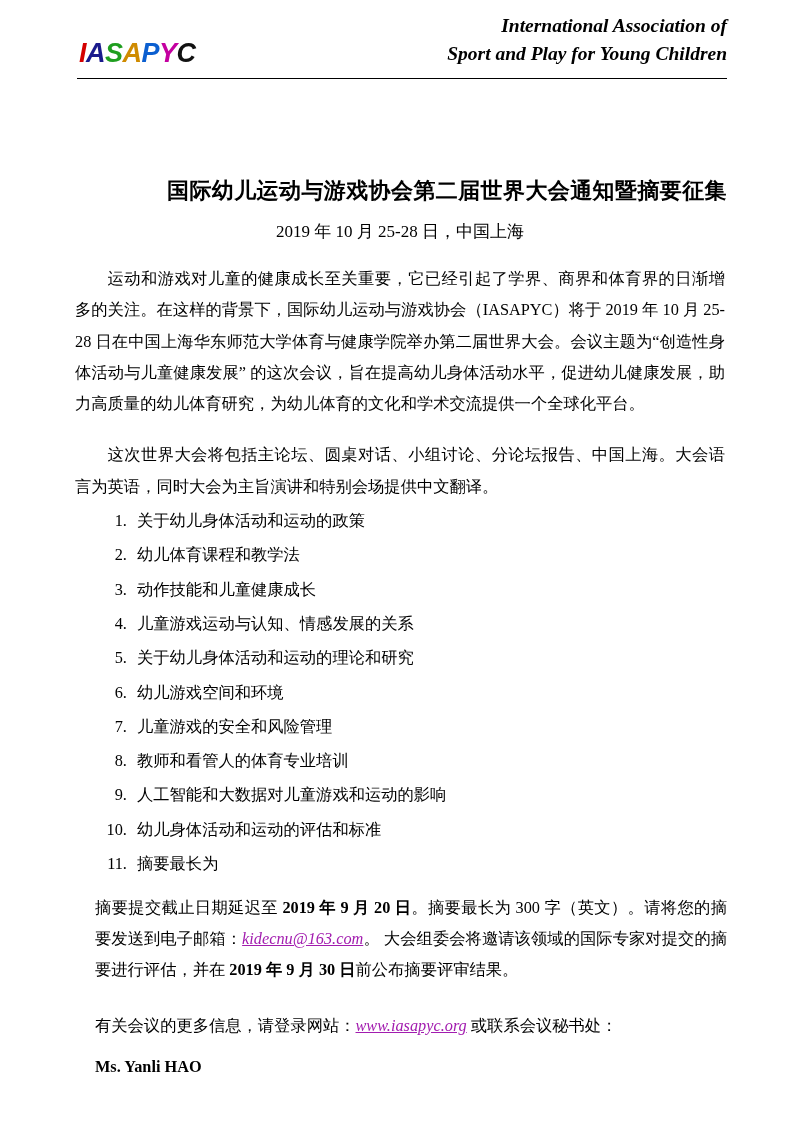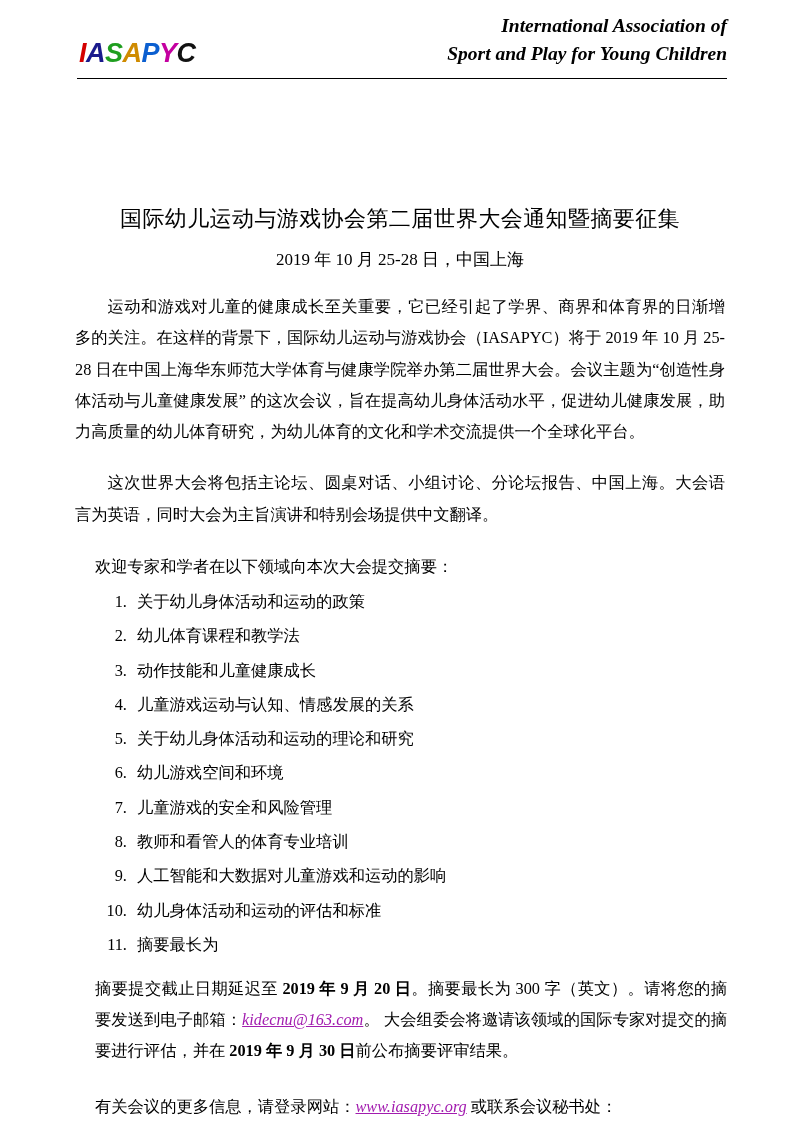--- a/index.html
+++ b/index.html
@@ -58,23 +58,23 @@
   .rule {
     position: absolute;
     left: 4px;
     right: 0;
     top: 78px;
     border-top: 1.5px solid #000;
   }
 
   
   .doc-title {
-    margin-top: 80px;
-    text-align: center;
-    font-weight: normal;
+    margin-top: 52px;
+    text-align: right;
+    font-weight: bold;
     font-size: 22px;
     letter-spacing: 0.4px;
   }
   .doc-subtitle {
     margin-top: 14px;
     text-align: center;
     font-size: 17px;
   }
 
   
@@ -147,21 +147,20 @@
       </div>
       <div class="rule"></div>
     </div>
 
     <div class="doc-title">国际幼儿运动与游戏协会第二届世界大会通知暨摘要征集</div>
     <div class="doc-subtitle">2019 年 10 月 25-28 日，中国上海</div>
 
     <div class="para">运动和游戏对儿童的健康成长至关重要，它已经引起了学界、商界和体育界的日渐增多的关注。在这样的背景下，国际幼儿运动与游戏协会（IASAPYC）将于 2019 年 10 月 25-28 日在中国上海华东师范大学体育与健康学院举办第二届世界大会。会议主题为“创造性身体活动与儿童健康发展” 的这次会议，旨在提高幼儿身体活动水平，促进幼儿健康发展，助力高质量的幼儿体育研究，为幼儿体育的文化和学术交流提供一个全球化平台。</div>
     <div class="para">这次世界大会将包括主论坛、圆桌对话、小组讨论、分论坛报告、中国上海。大会语言为英语，同时大会为主旨演讲和特别会场提供中文翻译。</div>
 
-    <div class="list-intro">欢迎专家和学者在以下领域向本次大会提交摘要：</div>
     <ol class="topics">
       <li>关于幼儿身体活动和运动的政策</li>
       <li>幼儿体育课程和教学法</li>
       <li>动作技能和儿童健康成长</li>
       <li>儿童游戏运动与认知、情感发展的关系</li>
       <li>关于幼儿身体活动和运动的理论和研究</li>
       <li>幼儿游戏空间和环境</li>
       <li>儿童游戏的安全和风险管理</li>
       <li>教师和看管人的体育专业培训</li>
       <li>人工智能和大数据对儿童游戏和运动的影响</li>

